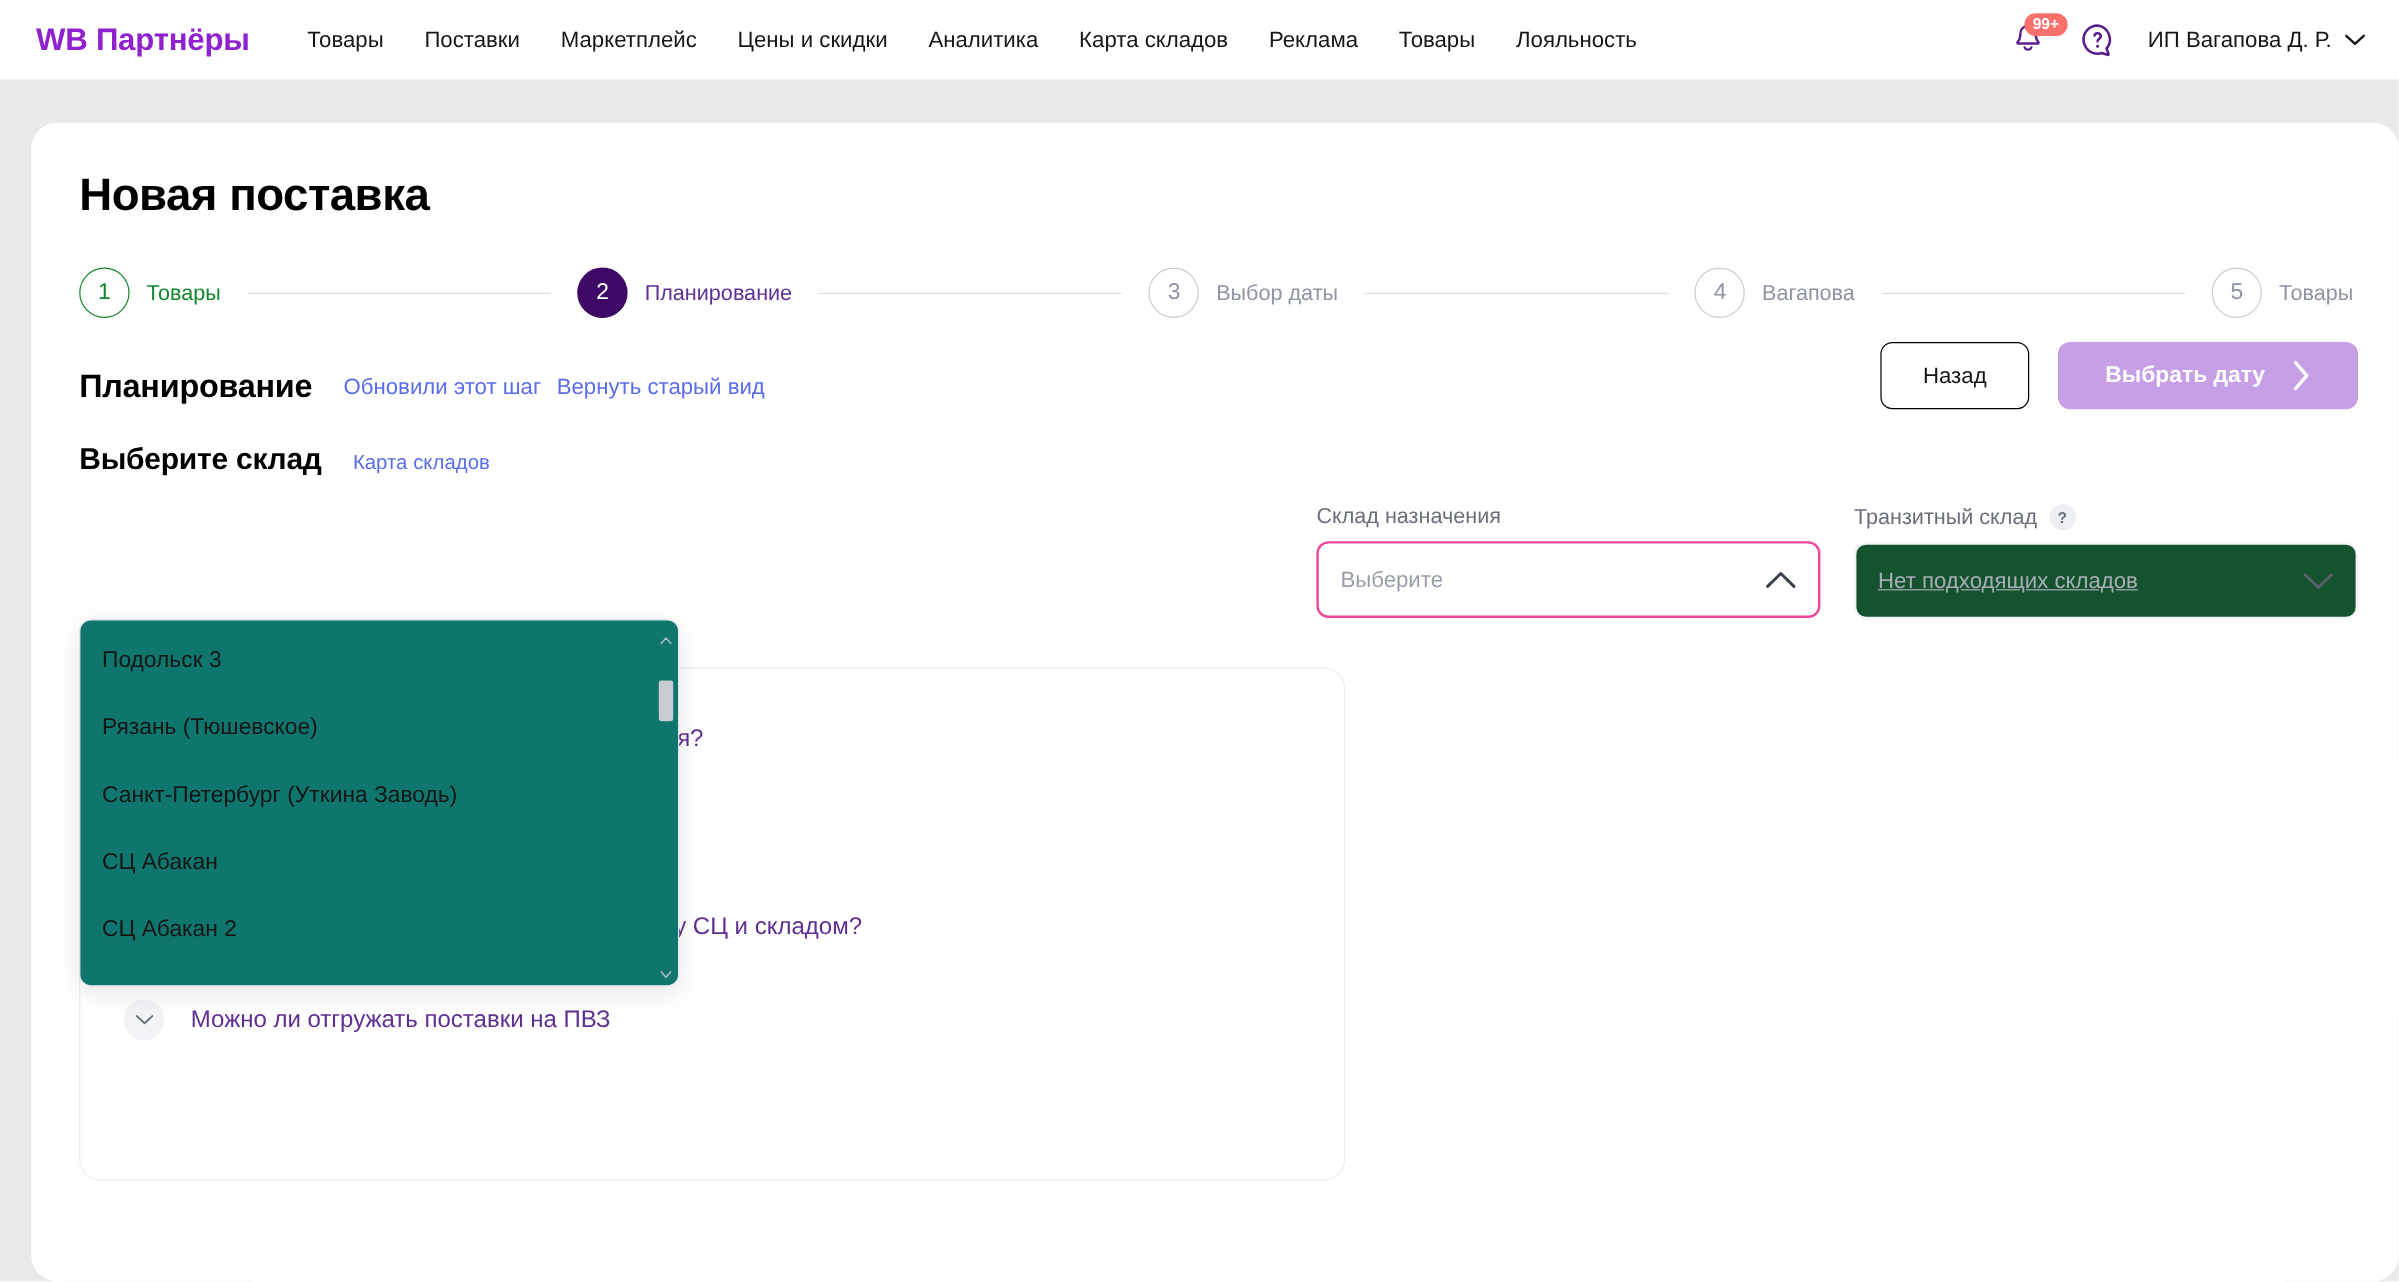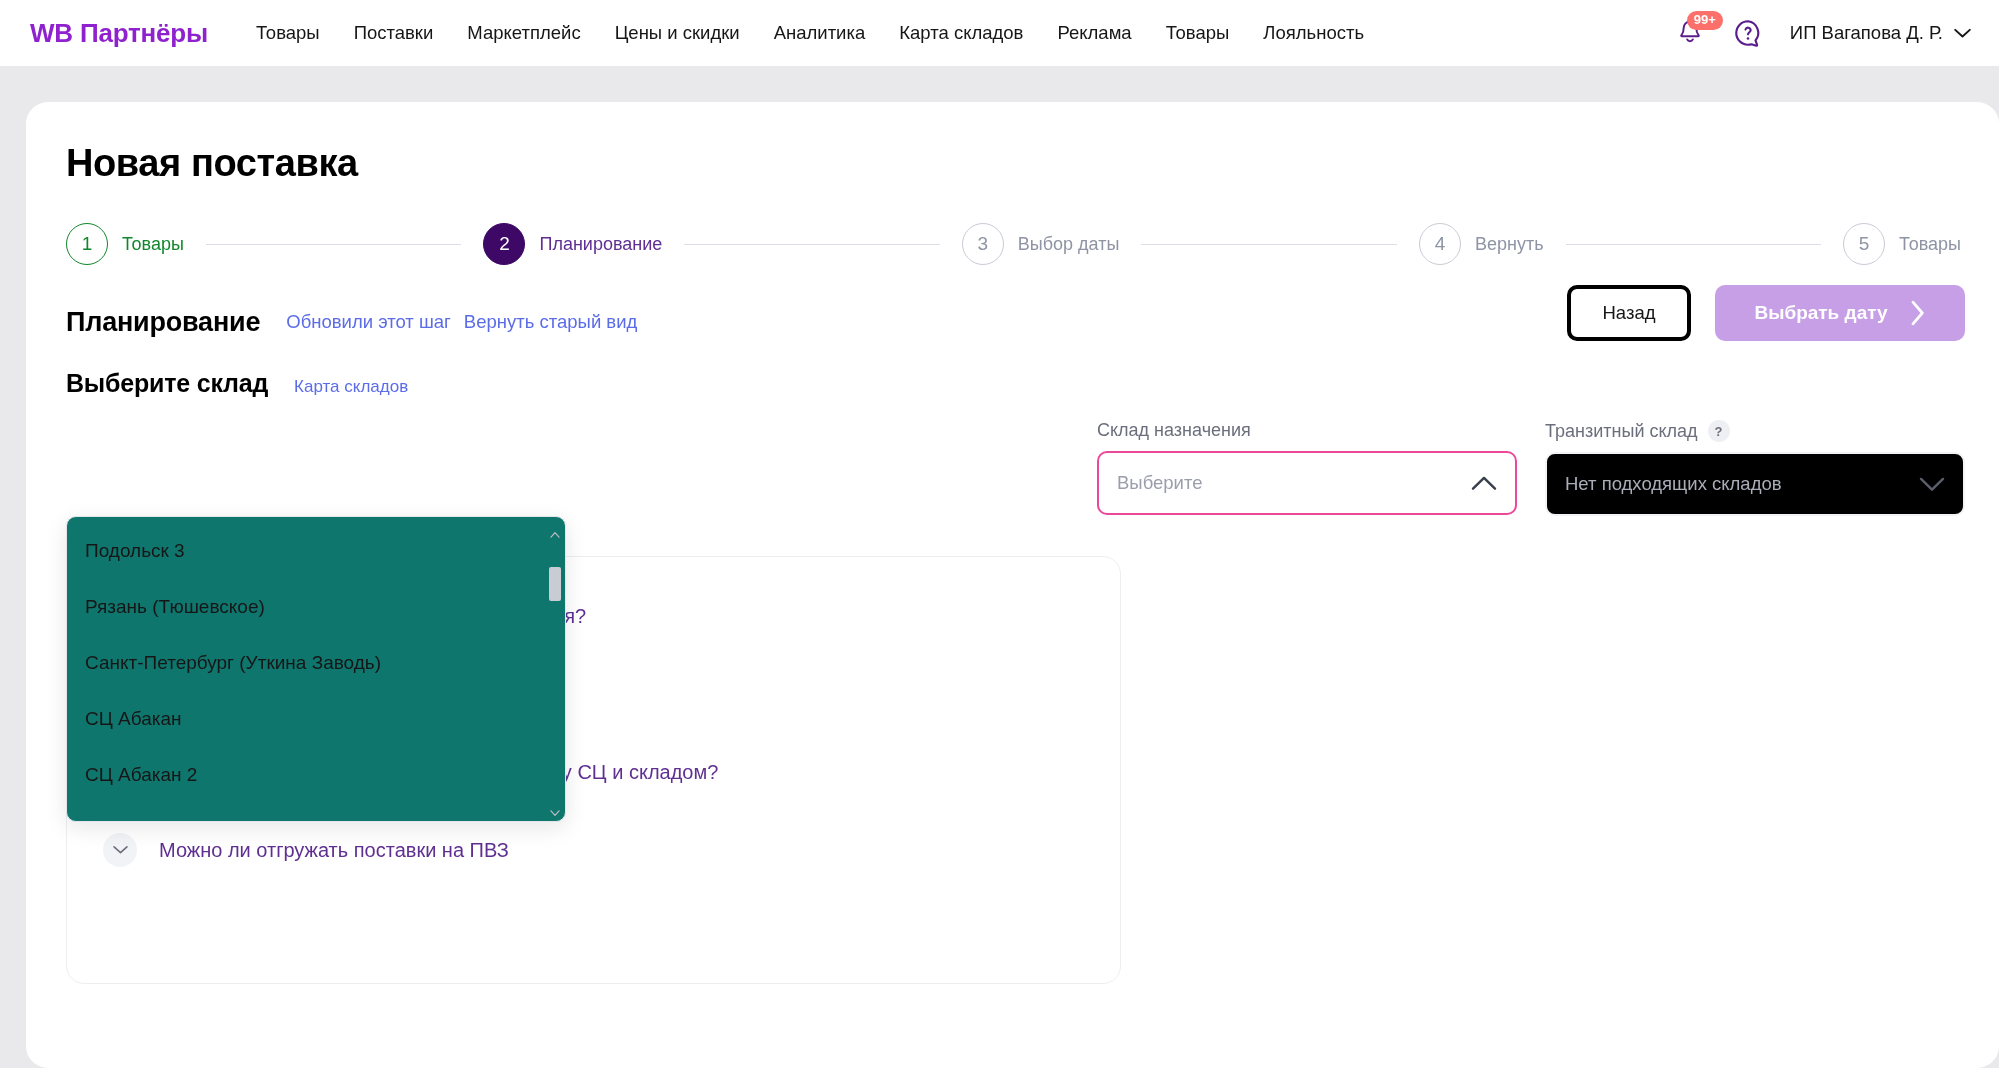--- a/index.html
+++ b/index.html
@@ -219,21 +219,21 @@
     display: flex;
     align-items: center;
     gap: 24px;
     margin-top: -18px;
   }
 
   .btn-back {
     width: 124px;
     height: 56px;
     background: #ffffff;
-    border: 4px solid #000000;
+    border: 1px solid #000000;
     border-radius: 10px;
     font-size: 18.5px;
     color: #161616;
     cursor: pointer;
     font-family: inherit;
   }
 
   .btn-next {
     min-width: 250px;
     height: 56px;
@@ -314,24 +314,25 @@
     background: #ffffff;
     display: flex;
     align-items: center;
     padding: 0 18px;
     font-size: 18.5px;
     color: #9a9eab;
     cursor: pointer;
   }
 
   .select-box.disabled {
-    background: #000000;
+    background: #14532d;
     border-color: #f2f3f6;
     color: #a9adb8;
     cursor: default;
+    text-decoration: underline;
   }
 
   .select-box .chev { margin-left: auto; display: flex; }
 
   
   .dropdown {
     position: absolute;
     top: 96px;
     left: 0;
     width: 500px;
@@ -493,21 +494,21 @@
       <div class="step-line"></div>
 
       <div class="step">
         <div class="step-circle">3</div>
         <div class="step-label">Выбор даты</div>
       </div>
       <div class="step-line"></div>
 
       <div class="step">
         <div class="step-circle">4</div>
-        <div class="step-label">Вернуть</div>
+        <div class="step-label">Вагапова</div>
       </div>
       <div class="step-line"></div>
 
       <div class="step">
         <div class="step-circle">5</div>
         <div class="step-label">Товары</div>
       </div>
     </div>
 
     <div class="section-row">

